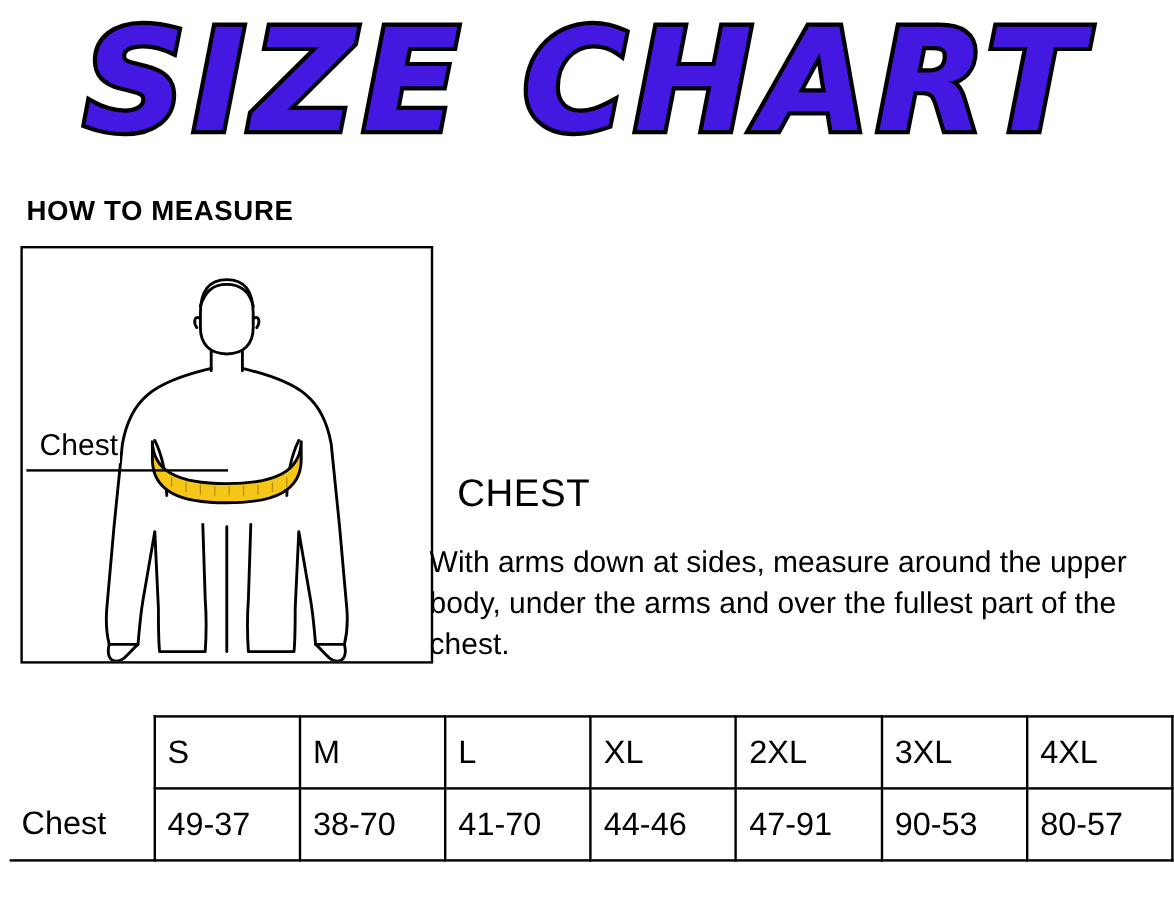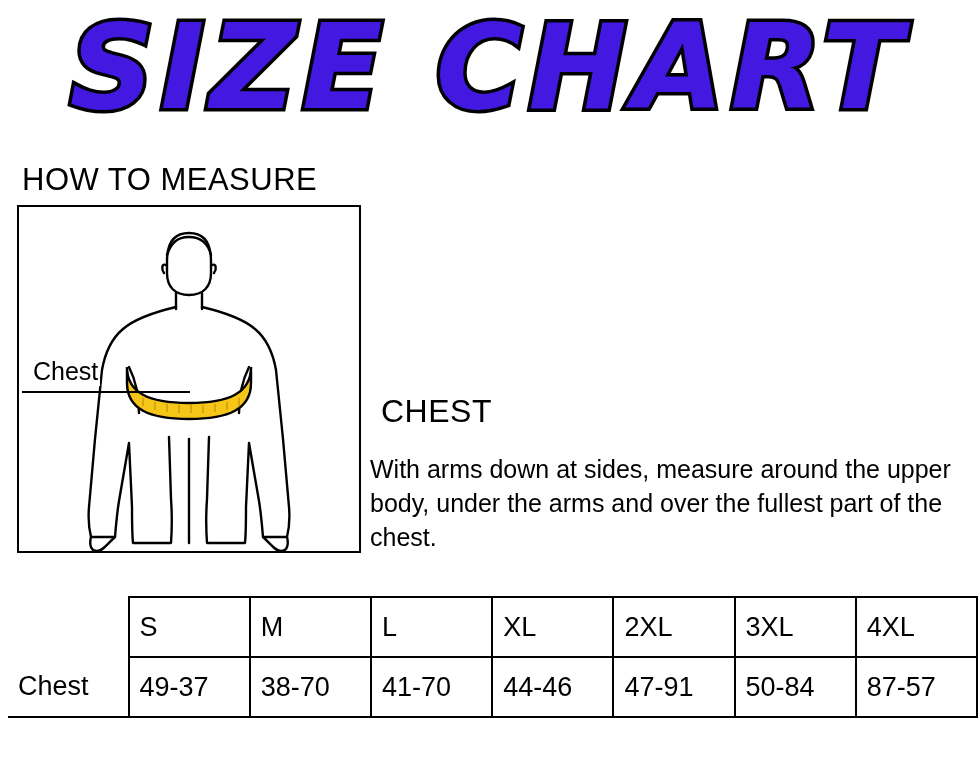--- a/index.html
+++ b/index.html
@@ -33,22 +33,22 @@
     paint-order: stroke fill;
     line-height: 1.25;
     white-space: nowrap;
   }
 
   
   #how-to-measure {
     position: absolute;
     left: 22px;
     top: 162px;
-    font-size: 31px;
-    font-weight: normal;
+    font-size: 23px;
+    font-weight: bold;
     letter-spacing: 0.5px;
     font-family: "Liberation Sans", sans-serif;
   }
 
   
   #figure-box {
     position: absolute;
     left: 17px;
     top: 205px;
     width: 344px;
@@ -87,21 +87,21 @@
   
   #desc-title {
     position: absolute;
     left: 381px;
     top: 393px;
     font-size: 32px;
     letter-spacing: 0.5px;
   }
   #desc-body {
     position: absolute;
-    left: 370px;
+    left: 358px;
     top: 452px;
     width: 588px;
     font-size: 25px;
     line-height: 34px;
   }
 
   
   #size-table {
     position: absolute;
     left: 8px;
@@ -202,17 +202,17 @@
       <td class="sizecell">3XL</td>
       <td class="sizecell">4XL</td>
     </tr>
     <tr>
       <td class="rowlabel">Chest</td>
       <td class="sizecell">49-37</td>
       <td class="sizecell">38-70</td>
       <td class="sizecell">41-70</td>
       <td class="sizecell">44-46</td>
       <td class="sizecell">47-91</td>
-      <td class="sizecell">50-84</td>
-      <td class="sizecell">87-57</td>
+      <td class="sizecell">90-53</td>
+      <td class="sizecell">80-57</td>
     </tr>
   </tbody>
 </table>
 
 </body></html>

